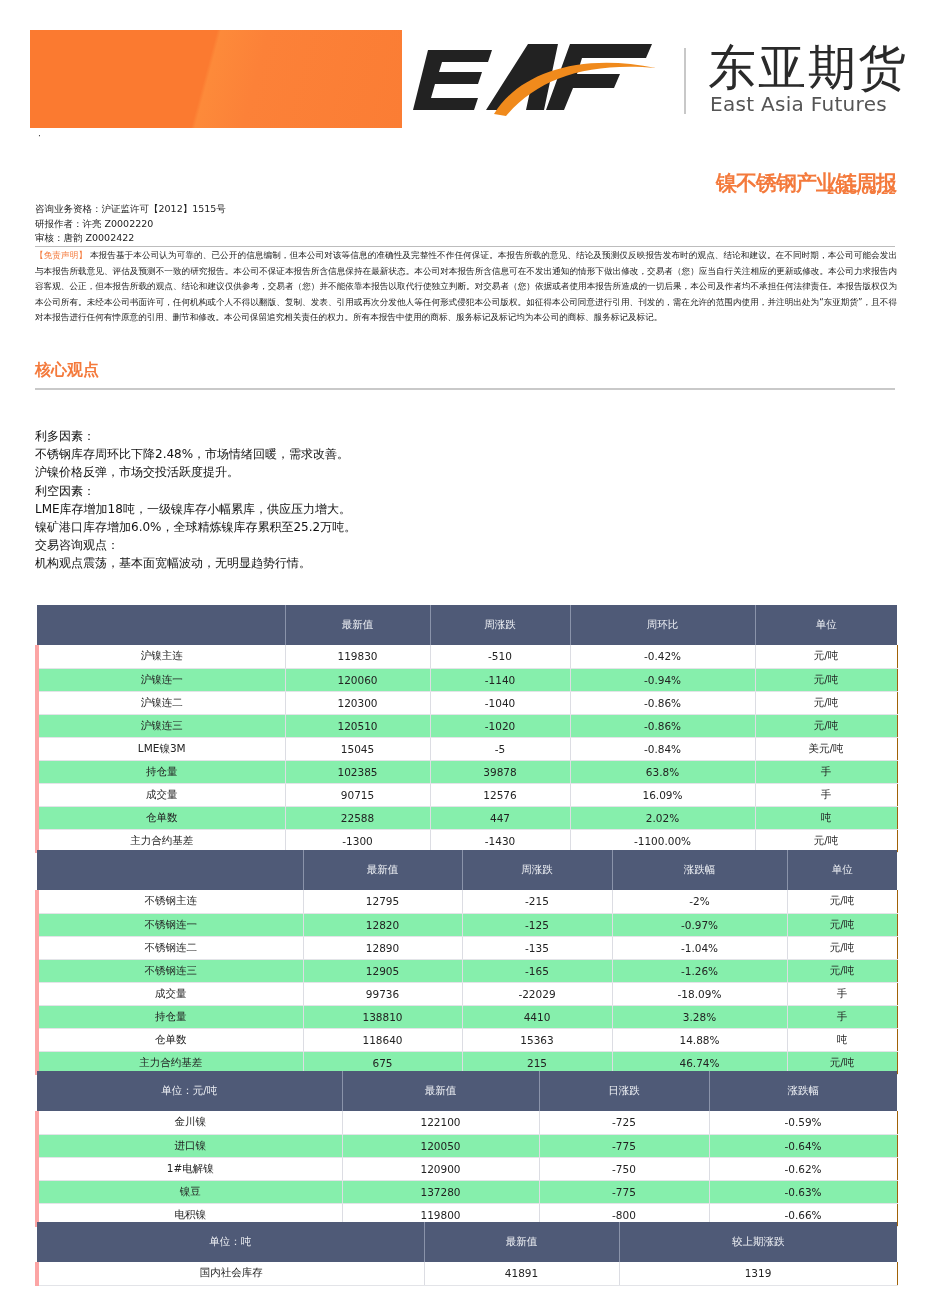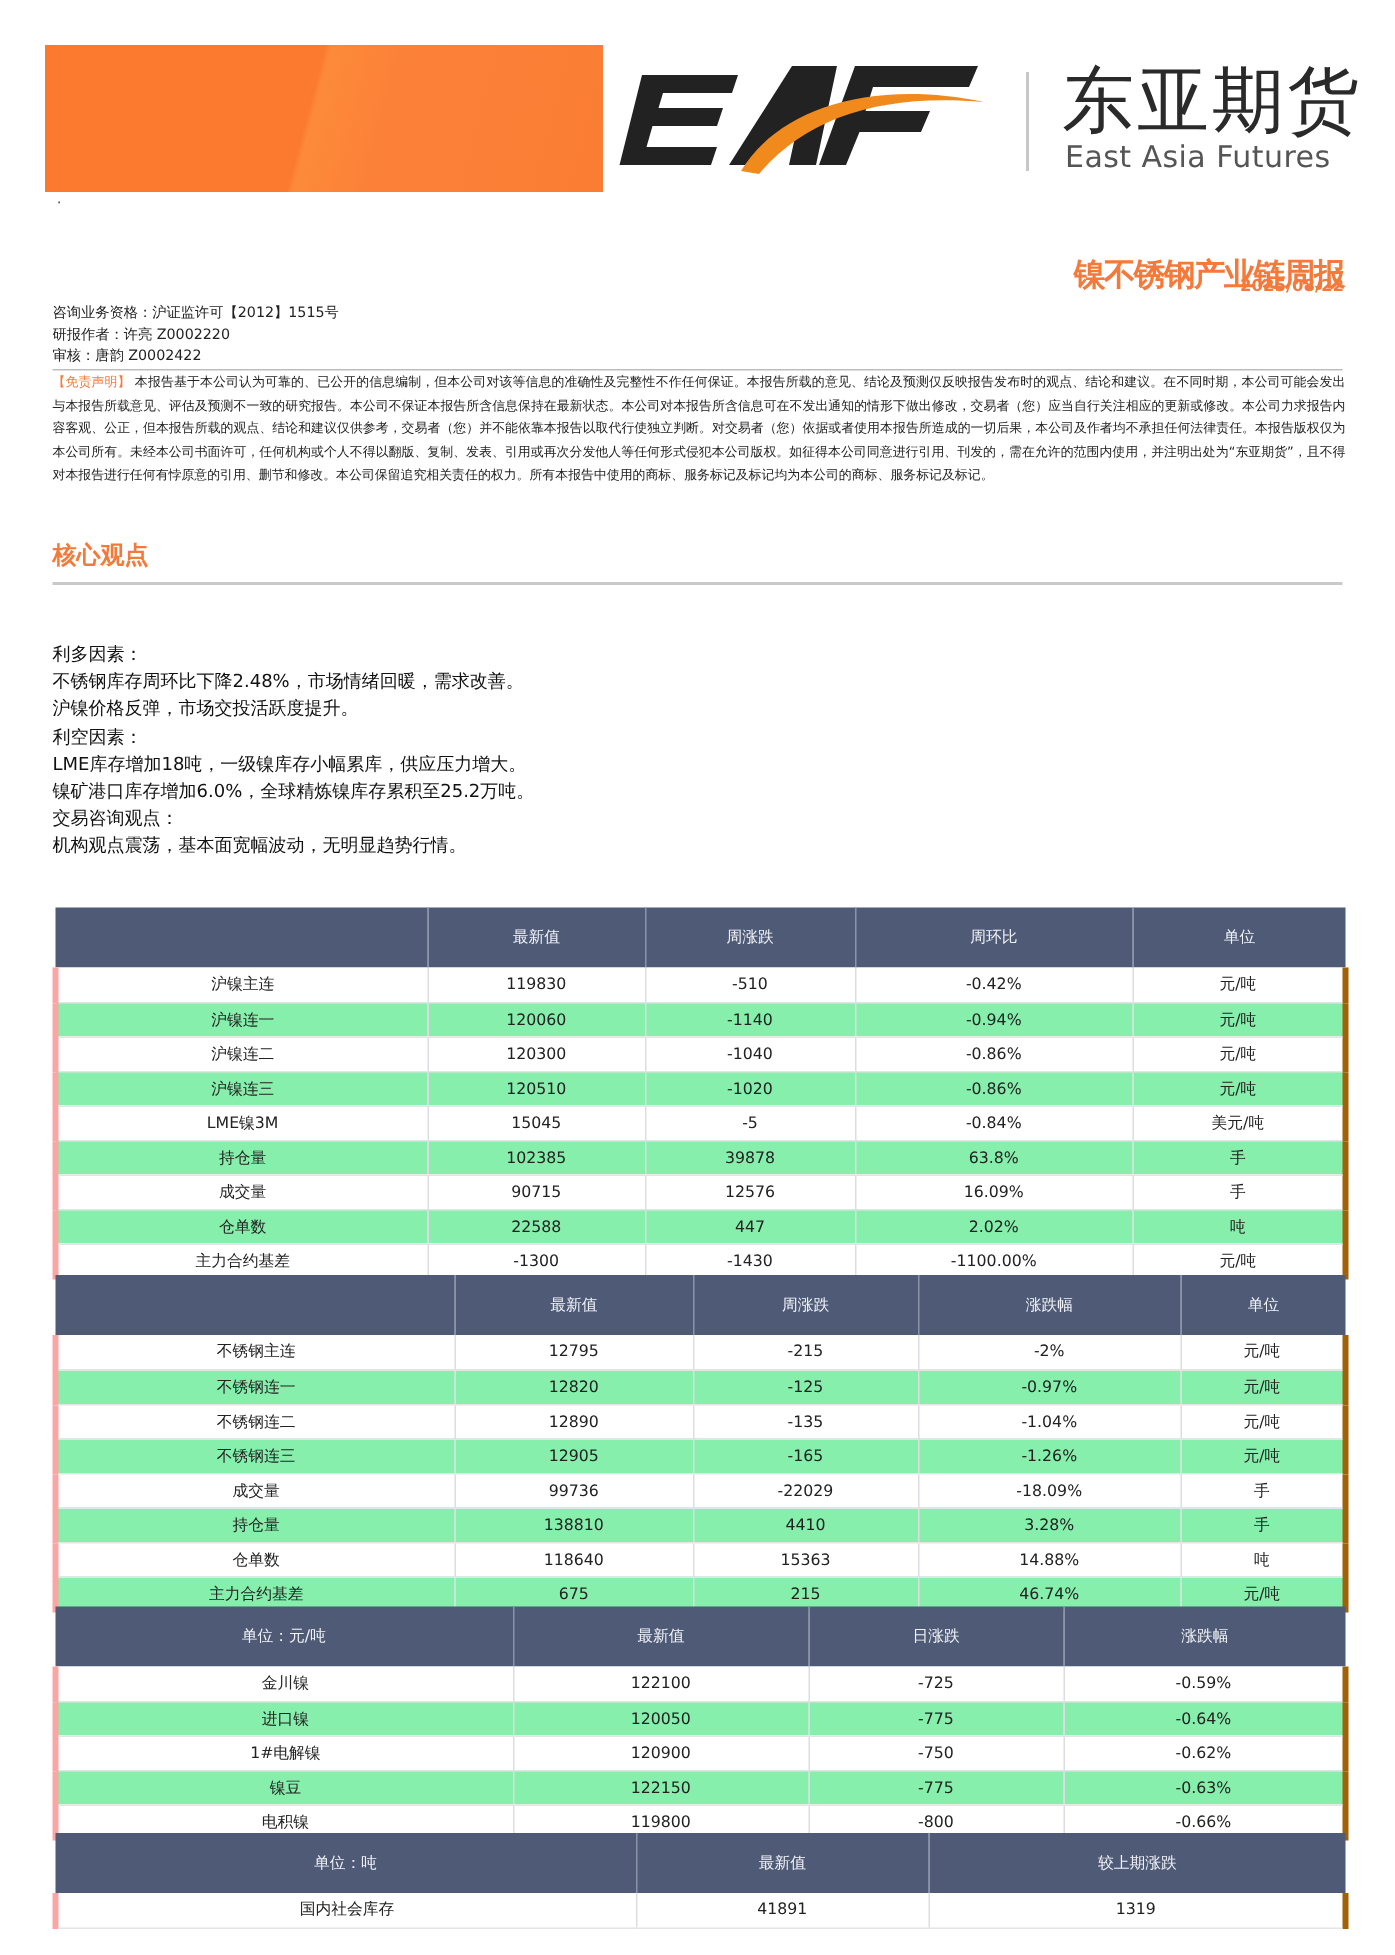--- a/index.html
+++ b/index.html
@@ -52,21 +52,21 @@
   }
   table.data th {
     background: #4f5a77; color: #f0f2f6; font-weight: normal; height: 40px; text-align: center;
     border-left: 1px solid #8a93aa; padding: 0;
   }
   table.data th:first-child { border-left: none; }
   table.data td {
     height: 23px; text-align: center; border-left: 1px solid #dcdde3; border-bottom: 1px solid #e3e4e8; padding: 0;
   }
   table.data td:first-child { border-left: 4px solid #fca5a5; }
-  table.data td:last-child { border-right: 4px solid #a16207; }
+  table.data td:last-child { border-right: 1px solid #a16207; }
   table.data tr.even td { background: #86efac; }
   table.data tr.odd td { background: #ffffff; }
 
   #t1 { top: 605px; } #t2 { top: 850px; } #t3 { top: 1071px; } #t4 { top: 1222px; }
 </style>
 </head>
 <body>
 
 <div class="orange-block"></div>
 
@@ -306,21 +306,21 @@
         <td>-0.64%</td>
       </tr>
       <tr class="odd">
         <td>1#电解镍</td>
         <td>120900</td>
         <td>-750</td>
         <td>-0.62%</td>
       </tr>
       <tr class="even">
         <td>镍豆</td>
-        <td>122150</td>
+        <td>137280</td>
         <td>-775</td>
         <td>-0.63%</td>
       </tr>
       <tr class="odd">
         <td>电积镍</td>
         <td>119800</td>
         <td>-800</td>
         <td>-0.66%</td>
       </tr>
     </tbody>

